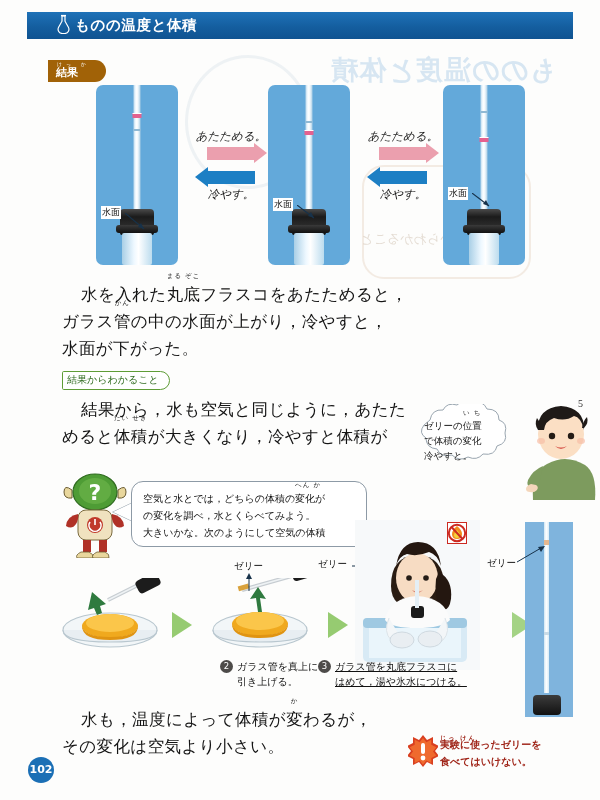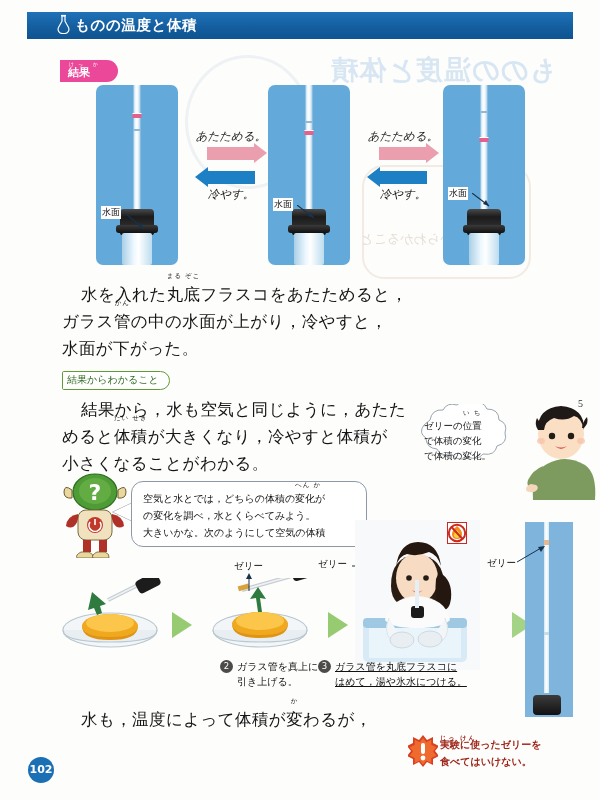--- a/index.html
+++ b/index.html
@@ -78,22 +78,22 @@
     color: #ffffff;
     font-size: 14.5px;
     font-weight: bold;
     letter-spacing: .6px;
     font-family: "DejaVu Sans", sans-serif;
   }
 
   
   .pill {
     position: absolute;
-    top: 60px; left: 60px;
-    background: #ec4899;
+    top: 60px; left: 48px;
+    background: #a16207;
     color: #fff;
     border-radius: 0 11px 11px 0;
     padding: 2px 16px 3px 8px;
     font-family: "DejaVu Sans", sans-serif;
   }
   .pill .furi {
     display: block;
     font-size: 5px;
     line-height: 5px;
     letter-spacing: 4px;
@@ -485,36 +485,35 @@
     <div>水面が下がった。</div>
   </div>
 
   <div class="outline-label" style="top:371px; left:62px;">結果からわかること</div>
 
   <div class="para" style="top:396px; left:62px; width:350px;">
     <div><span class="ind">結果から，水も空気と同じように，あたた</span></div>
     <div>
       <span>めると</span><span class="ruby-wrap"><span class="rt">たい せき</span><span>体積</span></span><span>が大きくなり，冷やすと体積が</span>
     </div>
-    <div>小さくなることがわかる。</div>
   </div>
 
   <div class="side-num">5</div>
 
   <svg class="cloud" viewBox="0 0 105 68">
     <path d="M16 16 q2-11 13-10 q4-8 14-5 q7-7 16-2 q10-3 14 6 q12 0 12 11 q9 3 6 13 q3 10 -8 13
              q-2 10 -14 8 q-6 7 -15 3 q-9 5 -16 -2 q-11 3 -15 -6 q-11 -1 -11 -11 q-8 -5 -2 -13 z" fill="#ffffff" stroke="#9aa6b0" stroke-width="1"></path>
   </svg>
   <div class="cloud" style="border:none;">
     <div class="ctext">
       <div>
         <span>ゼリーの</span><span class="ruby-wrap"><span class="rt">い ち</span><span>位置</span></span>
       </div>
       <div>で体積の変化</div>
-      <div>で体積の変化。</div>
+      <div>冷やすと。</div>
     </div>
   </div>
 
   <svg class="boy" width="72" height="102" viewBox="0 0 72 102">
     <path d="M8 102 q-2-28 14-36 q10-5 18-5 q10 0 20 6 q12 8 10 35 z" fill="#7d9b5e"></path>
     <path d="M18 68 q-10 4 -15 14 q-2 6 3 8 q5 1 8 -4" fill="#7d9b5e"></path>
     <path d="M6 86 q-5 2 -5 5 q0 3 4 3 q4 1 7 -2 q2 -3 -1 -5 z" fill="#f4d6bb"></path>
     <ellipse cx="36" cy="36" rx="23" ry="25" fill="#fbdfc4"></ellipse>
     <path d="M13 32 q-1-22 23-24 q24 2 23 24 q-3 -13 -10 -14 q-9 6 -20 2 q-9 3 -10 12 z" fill="#1f1a17"></path>
     <path d="M13 32 q-4 -6 -1 -12 q4 5 3 12 z" fill="#1f1a17"></path>
@@ -646,20 +645,21 @@
   </div>
   <div class="step" style="left:318px; top:659px; width:180px;text-decoration:underline;">
     <span class="num">3</span><span>ガラス管を丸底フラスコに</span>
     <span class="l2">はめて，湯や氷水につける。</span>
   </div>
 
   <div class="para" style="top:706px; left:62px; width:350px;">
     <div>
       <span class="ind">水も，温度によって体積が</span><span class="ruby-wrap"><span class="rt">か</span><span>変</span></span><span>わるが，</span>
     </div>
+    <div>その変化は空気より小さい。</div>
   </div>
 
   <div class="warn">
     <svg width="30" height="32" viewBox="0 0 30 32">
       <path d="M15 0 l4 5 l6 -3 l0 6 l6 3 l-4 5 l4 5 l-6 3 l0 6 l-6 -3 l-4 5 l-4 -5 l-6 3 l0 -6 l-6 -3 l4 -5 l-4 -5 l6 -3 l0 -6 l6 3 z" fill="#d93f20"></path>
       <path d="M15 3 l3.3 4.2 l5 -2.5 l0 5 l5 2.5 l-3.3 4.2 l3.3 4.2 l-5 2.5 l0 5 l-5 -2.5 l-3.3 4.2 l-3.3 -4.2 l-5 2.5 l0 -5 l-5 -2.5 l3.3 -4.2 l-3.3 -4.2 l5 -2.5 l0 -5 l5 2.5 z" fill="#ef6a2e"></path>
       <rect x="13" y="8" width="4" height="11" rx="2" fill="#ffffff"></rect>
       <circle cx="15" cy="23" r="2.4" fill="#ffffff"></circle>
     </svg>
     <div class="wtext">

